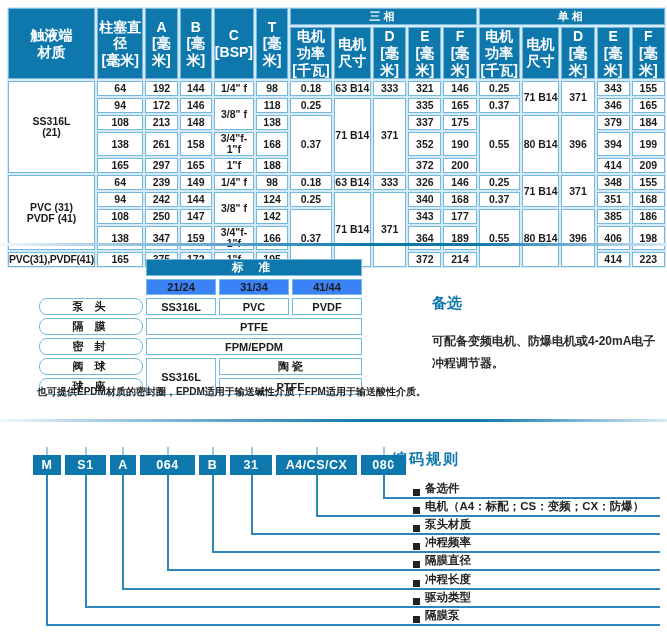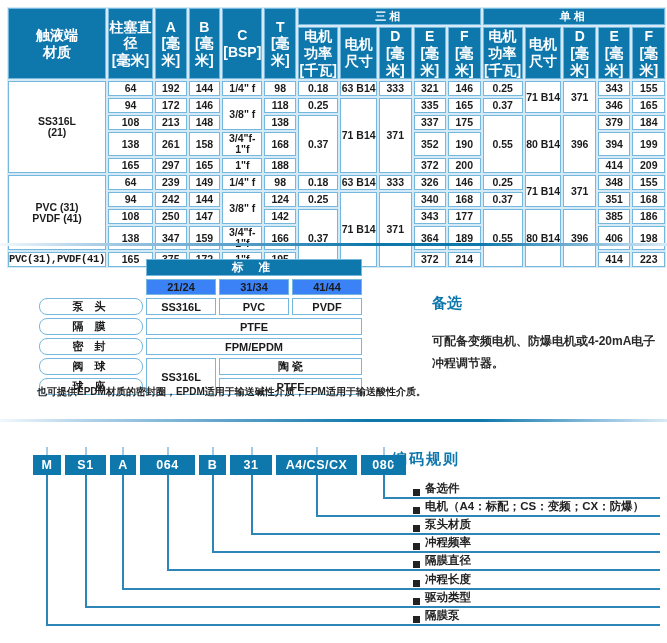--- a/index.html
+++ b/index.html
@@ -8,21 +8,21 @@
   
   .spec-section{position:absolute;top:6px;left:6px;}
   table.spec{border-collapse:separate;border-spacing:2px;table-layout:fixed;font-weight:bold;}
   table.spec th,table.spec td{border:1px solid #74b9dd;box-shadow:0 0 0 1px #d5e9f6;
         background:#fff;text-align:center;vertical-align:middle;padding:0;height:13px;
         font-size:10.5px;line-height:1.05;overflow:hidden;}
   table.spec th{background:#0e78ad;color:#fff;font-size:14px;line-height:1.2;}
   table.spec th.grp{height:15px;font-size:11px;letter-spacing:3px;}
   table.spec tr.sub th{height:32px;}
   td.mat{font-size:11px;line-height:1.25;}
-  td.mat-small{font-size:6.8px;letter-spacing:-0.3px;font-family:Liberation Mono, monospace;}
+  td.mat-small{font-size:6.8px;letter-spacing:-0.3px;}
   
   .sep{position:absolute;left:0;width:667px;height:3px;
        background:linear-gradient(90deg,#f2f8fc 0%,#b5d5ea 12%,#5ba0c9 35%,#0e78ad 55%,#0e78ad 72%,#9fc9e4 92%,#d8eaf5 100%);}
   .sep1{top:243px;} .sep2{top:419px;}
   
   .mid-table{position:absolute;top:256px;left:36px;}
   table.std{border-collapse:separate;border-spacing:3px;table-layout:fixed;font-weight:bold;}
   table.std th,table.std td{border:1px solid #74b9dd;background:#fff;text-align:center;
         vertical-align:middle;height:14px;font-size:11px;padding:0;}
   table.std .ghost{border:none;background:transparent;box-shadow:none;}

